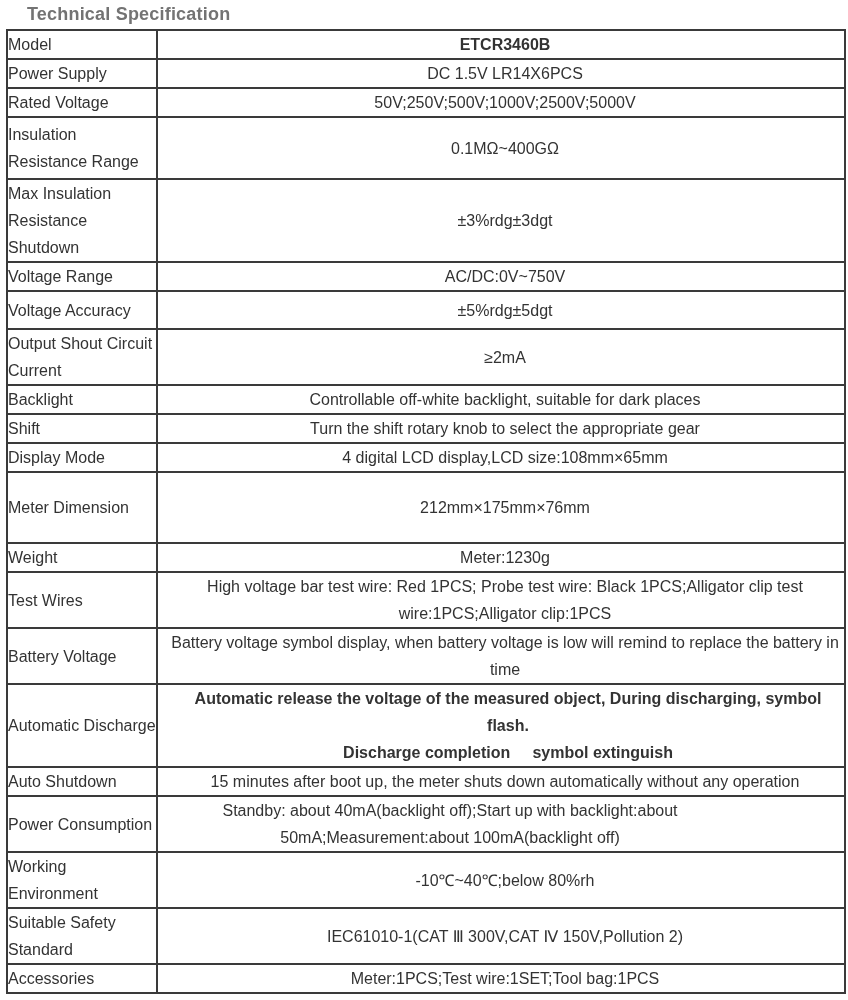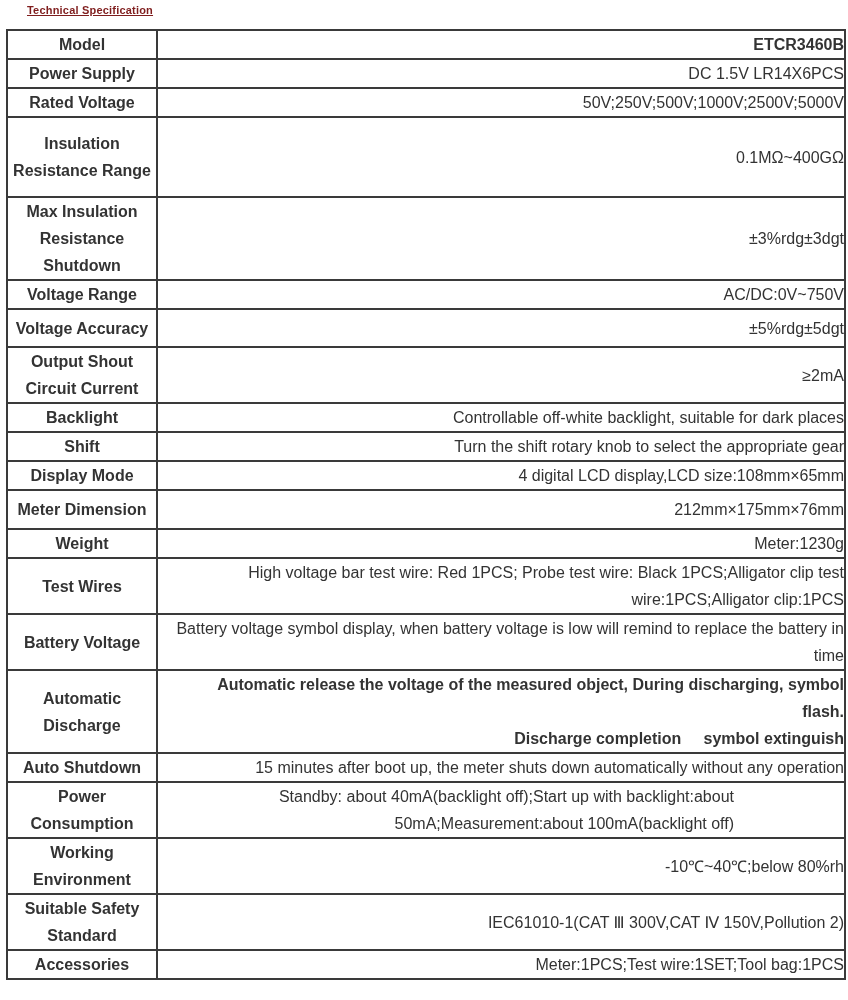--- a/index.html
+++ b/index.html
@@ -1,21 +1,21 @@
 <!DOCTYPE html>
 <html><head>
 <meta charset="utf-8">
 <style>
   html, body { margin:0; padding:0; background:#ffffff; }
   body { width:848px; height:1000px; position:relative; overflow:hidden; color:#2a2a2a; }
-  .title { position:absolute; left:27px; top:4px; font-family:"Liberation Sans", sans-serif; font-size:11px; font-weight:bold; color:#7f1d1d; letter-spacing:0.2px;text-decoration:underline; }
+  .title { position:absolute; left:27px; top:4px; font-family:"Liberation Sans", sans-serif; font-size:18px; font-weight:bold; color:#737373; letter-spacing:0.2px; }
   table.spec { position:absolute; left:6px; top:29px; width:840px; border-collapse:collapse; font-family:"Liberation Sans", sans-serif; }
   table.spec td { border:2px solid #3a3a3a; padding:0; vertical-align:middle; }
-  td.label { width:148px; text-align:center; font-weight:bold; font-size:16px; color:#333; line-height:27px; }
-  td.value { padding-left:8px !important; font-size:16px; color:#333; line-height:27px; text-align:right; }
+  td.label { width:148px; font-weight:normal; font-size:16px; color:#333; line-height:27px; }
+  td.value { padding-left:8px !important; font-size:16px; color:#333; line-height:27px; text-align:center; }
   td.value.bold { font-weight:bold; }
   td.value .line { display:block; }
   .indent { padding-left:6px;font-weight:bold; }
 </style>
 </head>
 <body>
 
 <div class="title">Technical Specification</div>
 
 <table class="spec">
@@ -25,21 +25,21 @@
       <td class="value bold">ETCR3460B</td>
     </tr>
     <tr style="height:28px">
       <td class="label">Power Supply</td>
       <td class="value">DC 1.5V LR14X6PCS</td>
     </tr>
     <tr style="height:28px">
       <td class="label">Rated Voltage</td>
       <td class="value">50V;250V;500V;1000V;2500V;5000V</td>
     </tr>
-    <tr style="height:80px">
+    <tr style="height:62px">
       <td class="label">Insulation Resistance Range</td>
       <td class="value">0.1MΩ~400GΩ</td>
     </tr>
     <tr style="height:82px">
       <td class="label">Max Insulation Resistance Shutdown</td>
       <td class="value">±3%rdg±3dgt</td>
     </tr>
     <tr style="height:28px">
       <td class="label">Voltage Range</td>
       <td class="value">AC/DC:0V~750V</td>
@@ -57,21 +57,21 @@
       <td class="value">Controllable off-white backlight, suitable for dark places</td>
     </tr>
     <tr style="height:28px">
       <td class="label">Shift</td>
       <td class="value">Turn the shift rotary knob to select the appropriate gear</td>
     </tr>
     <tr style="height:28px">
       <td class="label">Display Mode</td>
       <td class="value">4 digital LCD display,LCD size:108mm×65mm</td>
     </tr>
-    <tr style="height:39px">
+    <tr style="height:71px">
       <td class="label">Meter Dimension</td>
       <td class="value">212mm×175mm×76mm</td>
     </tr>
     <tr style="height:28px">
       <td class="label">Weight</td>
       <td class="value">Meter:1230g</td>
     </tr>
     <tr style="height:55px">
       <td class="label">Test Wires</td>
       <td class="value">High voltage bar test wire: Red 1PCS; Probe test wire: Black 1PCS;Alligator clip test wire:1PCS;Alligator clip:1PCS</td>

